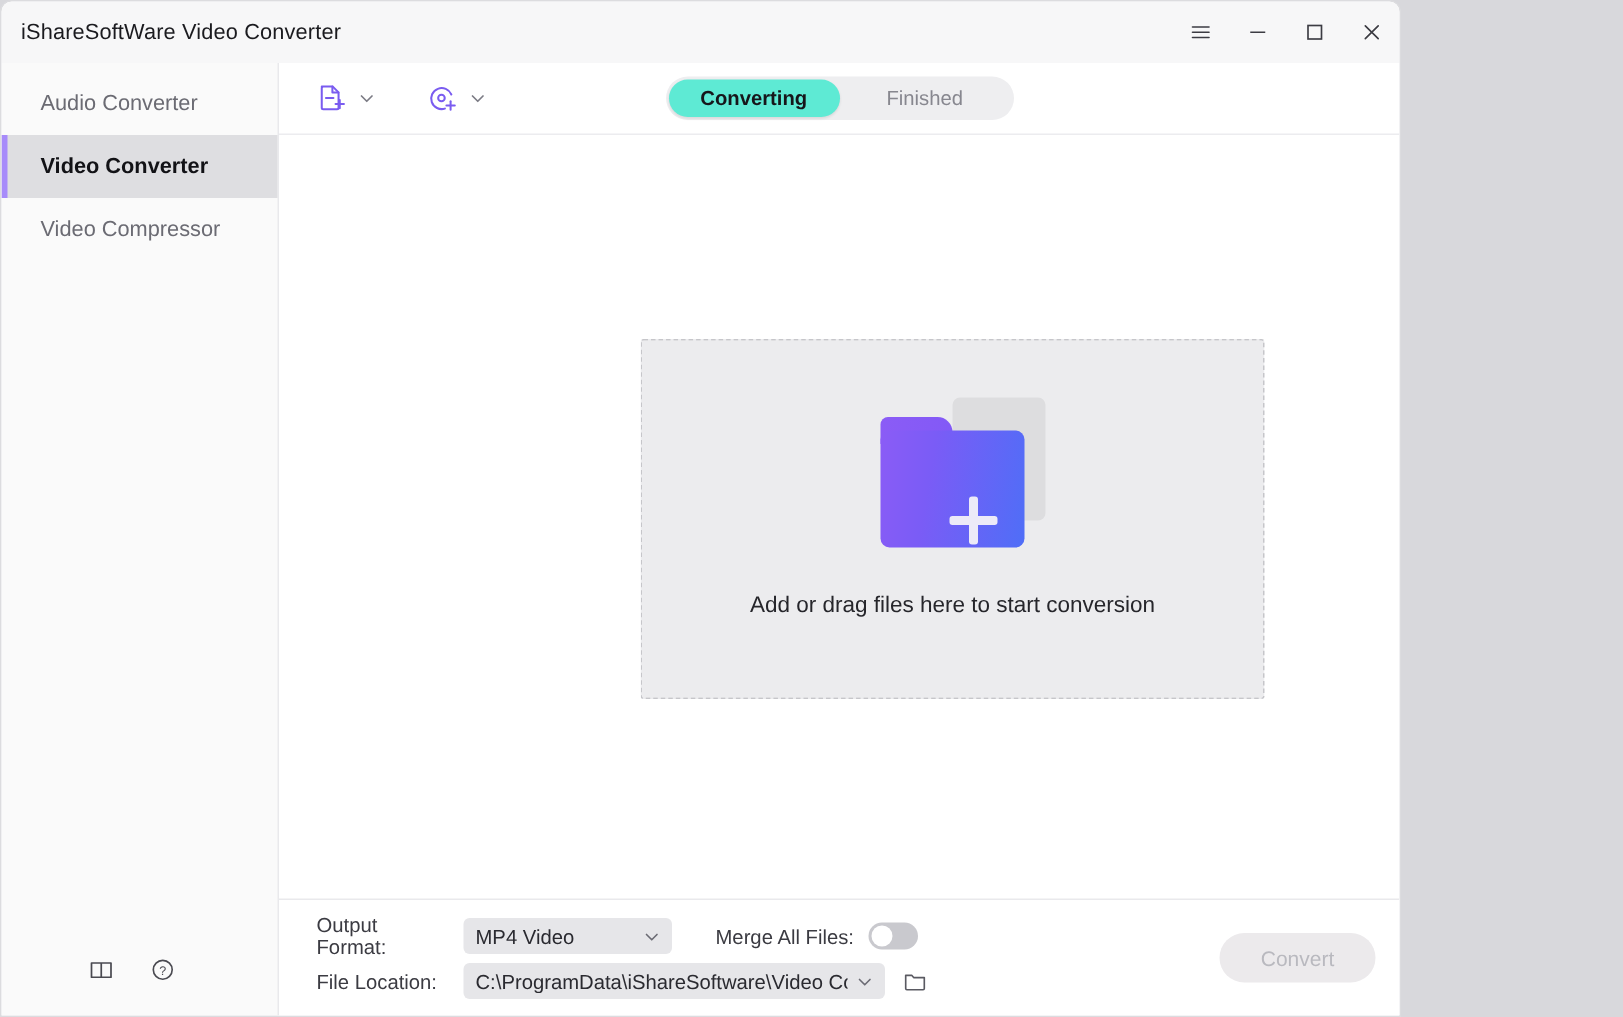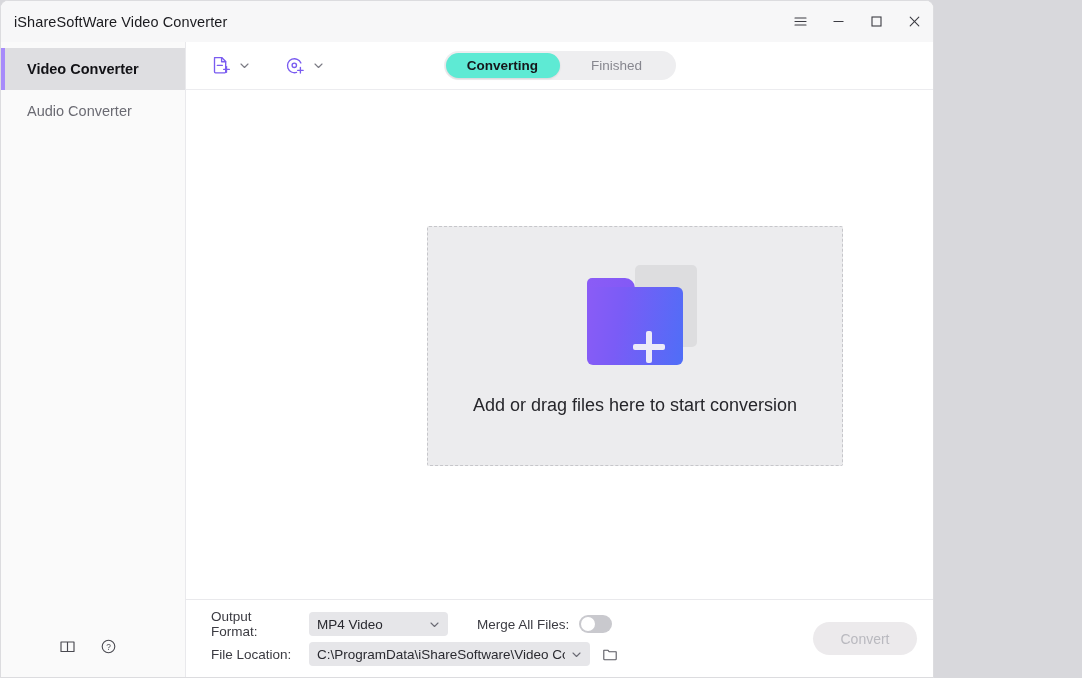--- a/index.html
+++ b/index.html
@@ -225,21 +225,21 @@
   }
   .plus-h, .plus-v {
     position: absolute;
     background: #eceaf8;
     border-radius: 2px;
   }
   .plus-h { left: 46px; top: 57px; width: 32px; height: 6px; }
   .plus-v { left: 59px; top: 44px; width: 6px; height: 32px; }
   .drop-text {
     margin-top: 26px;
-    font-size: 18px;
+    font-size: 15px;
     color: #26262b;
   }
 
   
   .bottombar {
     flex: 0 0 78px;
     height: 78px;
     border-top: 1px solid #e9e9ec;
     background: #ffffff;
     position: relative;
@@ -362,25 +362,28 @@
           </g>
         </svg>
       </div>
     </div>
   </div>
 
   <div class="body-row">
 
     <div class="sidebar">
       <div class="nav">
+        <div class="nav-item">
+          <span>Audio Converter</span>
+        </div>
         <div class="nav-item active">
           <span>Video Converter</span>
         </div>
         <div class="nav-item">
-          <span>Audio Converter</span>
+          <span>Video Compressor</span>
         </div>
       </div>
       <div class="sidebar-bottom">
         <div class="sb-icon">
           <svg width="17" height="17" viewBox="0 0 17 17" aria-hidden="true">
             <g fill="none" stroke="currentColor" stroke-width="1.15" stroke-linejoin="round">
               <rect x="2" y="4" width="13" height="9.5"></rect>
               <line x1="8.5" y1="4" x2="8.5" y2="13.5"></line>
             </g>
           </svg>

